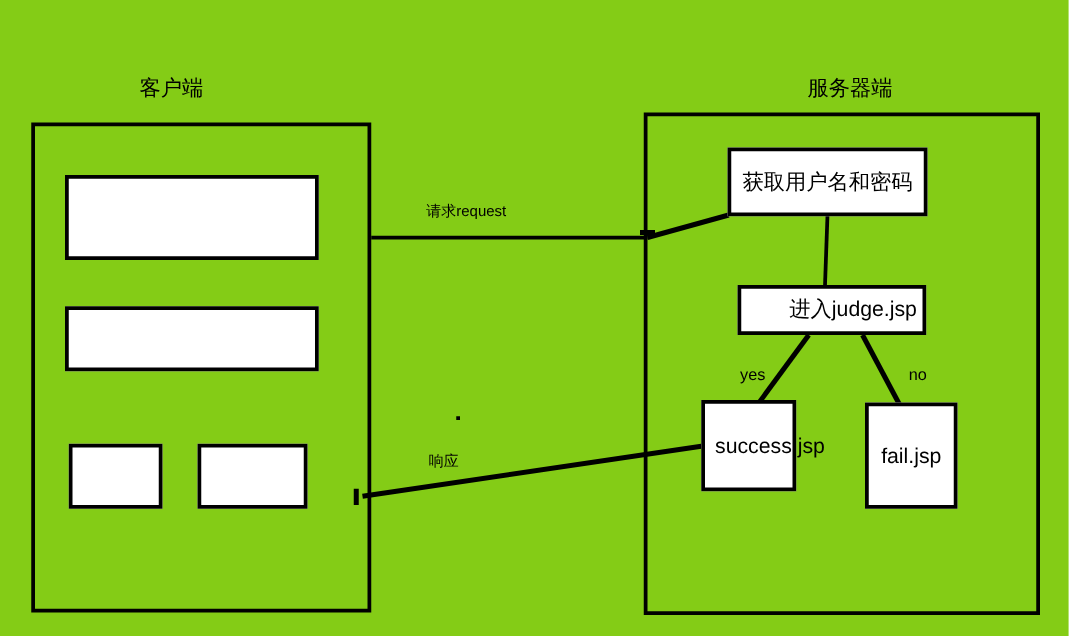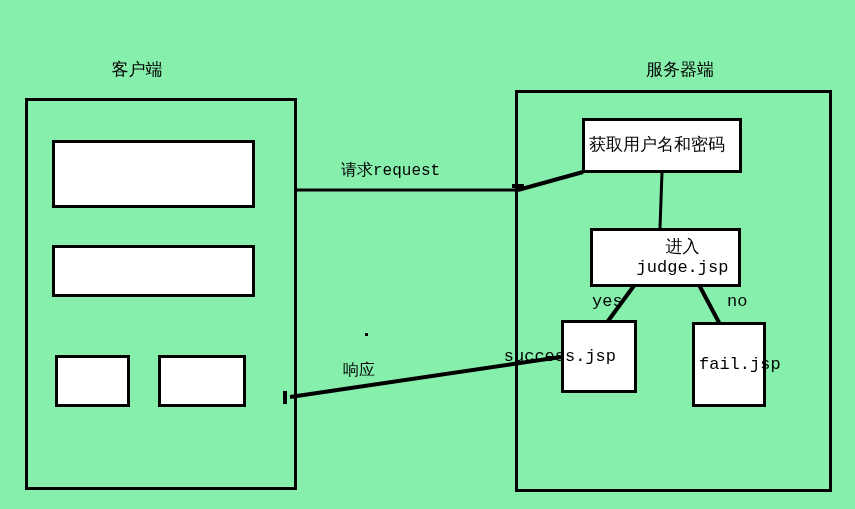--- a/index.html
+++ b/index.html
@@ -4,22 +4,22 @@
 <style>
   html, body {
     margin: 0;
     padding: 0;
     background: #ffffff;
   }
   #canvas {
     position: relative;
     width: 855px;
     height: 509px;
-    background: #86efac;
-    font-family: Liberation Mono, monospace;
+    background: #84cc16;
+    font-family: Liberation Sans, sans-serif;
     overflow: hidden;
   }
   #wires {
     position: absolute;
     left: 0;
     top: 0;
     width: 855px;
     height: 509px;
   }
   .panel-title {
@@ -44,40 +44,40 @@
   }
   .node {
     position: absolute;
     border: 3px solid #000;
     box-sizing: border-box;
     background: #fff;
     font-size: 17px;
     color: #000;
     display: flex;
     align-items: center;
-    justify-content: flex-start;
+    justify-content: center;
     line-height: 1.15;
     padding: 0 4px;
     text-align: center;
   }
   .node.left-align {
-    justify-content: flex-end;
+    justify-content: flex-start;
     text-align: left;
-    padding: 0 18px;
+    padding: 0 8px;
   }
   .edge-label {
     position: absolute;
-    font-size: 16px;
+    font-size: 12px;
     color: #000;
     white-space: nowrap;
     line-height: 1;
   }
   .branch-label {
     position: absolute;
-    font-size: 17px;
+    font-size: 13px;
     color: #000;
     white-space: nowrap;
     line-height: 1;
   }
   .stray-dot {
     position: absolute;
     width: 3px;
     height: 3px;
     background: #000;
   }
@@ -123,21 +123,21 @@
   <div class="edge-label" style="left:343px; top:363px;">响应</div>
 
   <div class="panel-title" style="left:630px; top:62px; width:100px;">服务器端</div>
 
   <div class="panel" style="left:515px; top:90px; width:317px; height:402px;"></div>
 
   <div class="node" style="left:582px; top:118px; width:160px; height:55px;">
     <span>获取用户名和密码</span>
   </div>
 
-  <div class="node" style="left:590px; top:228px; width:151px; height:59px;padding-left:38px;">
+  <div class="node" style="left:590px; top:228px; width:151px; height:40px;padding-left:38px;">
     <span>进入judge.jsp</span>
   </div>
 
   <div class="branch-label" style="left:592px; top:293px;">yes</div>
 
   <div class="branch-label" style="left:727px; top:293px;">no</div>
 
   <div class="node left-align" style="left:561px; top:320px; width:76px; height:73px;">
     <span>success.jsp</span>
   </div>

